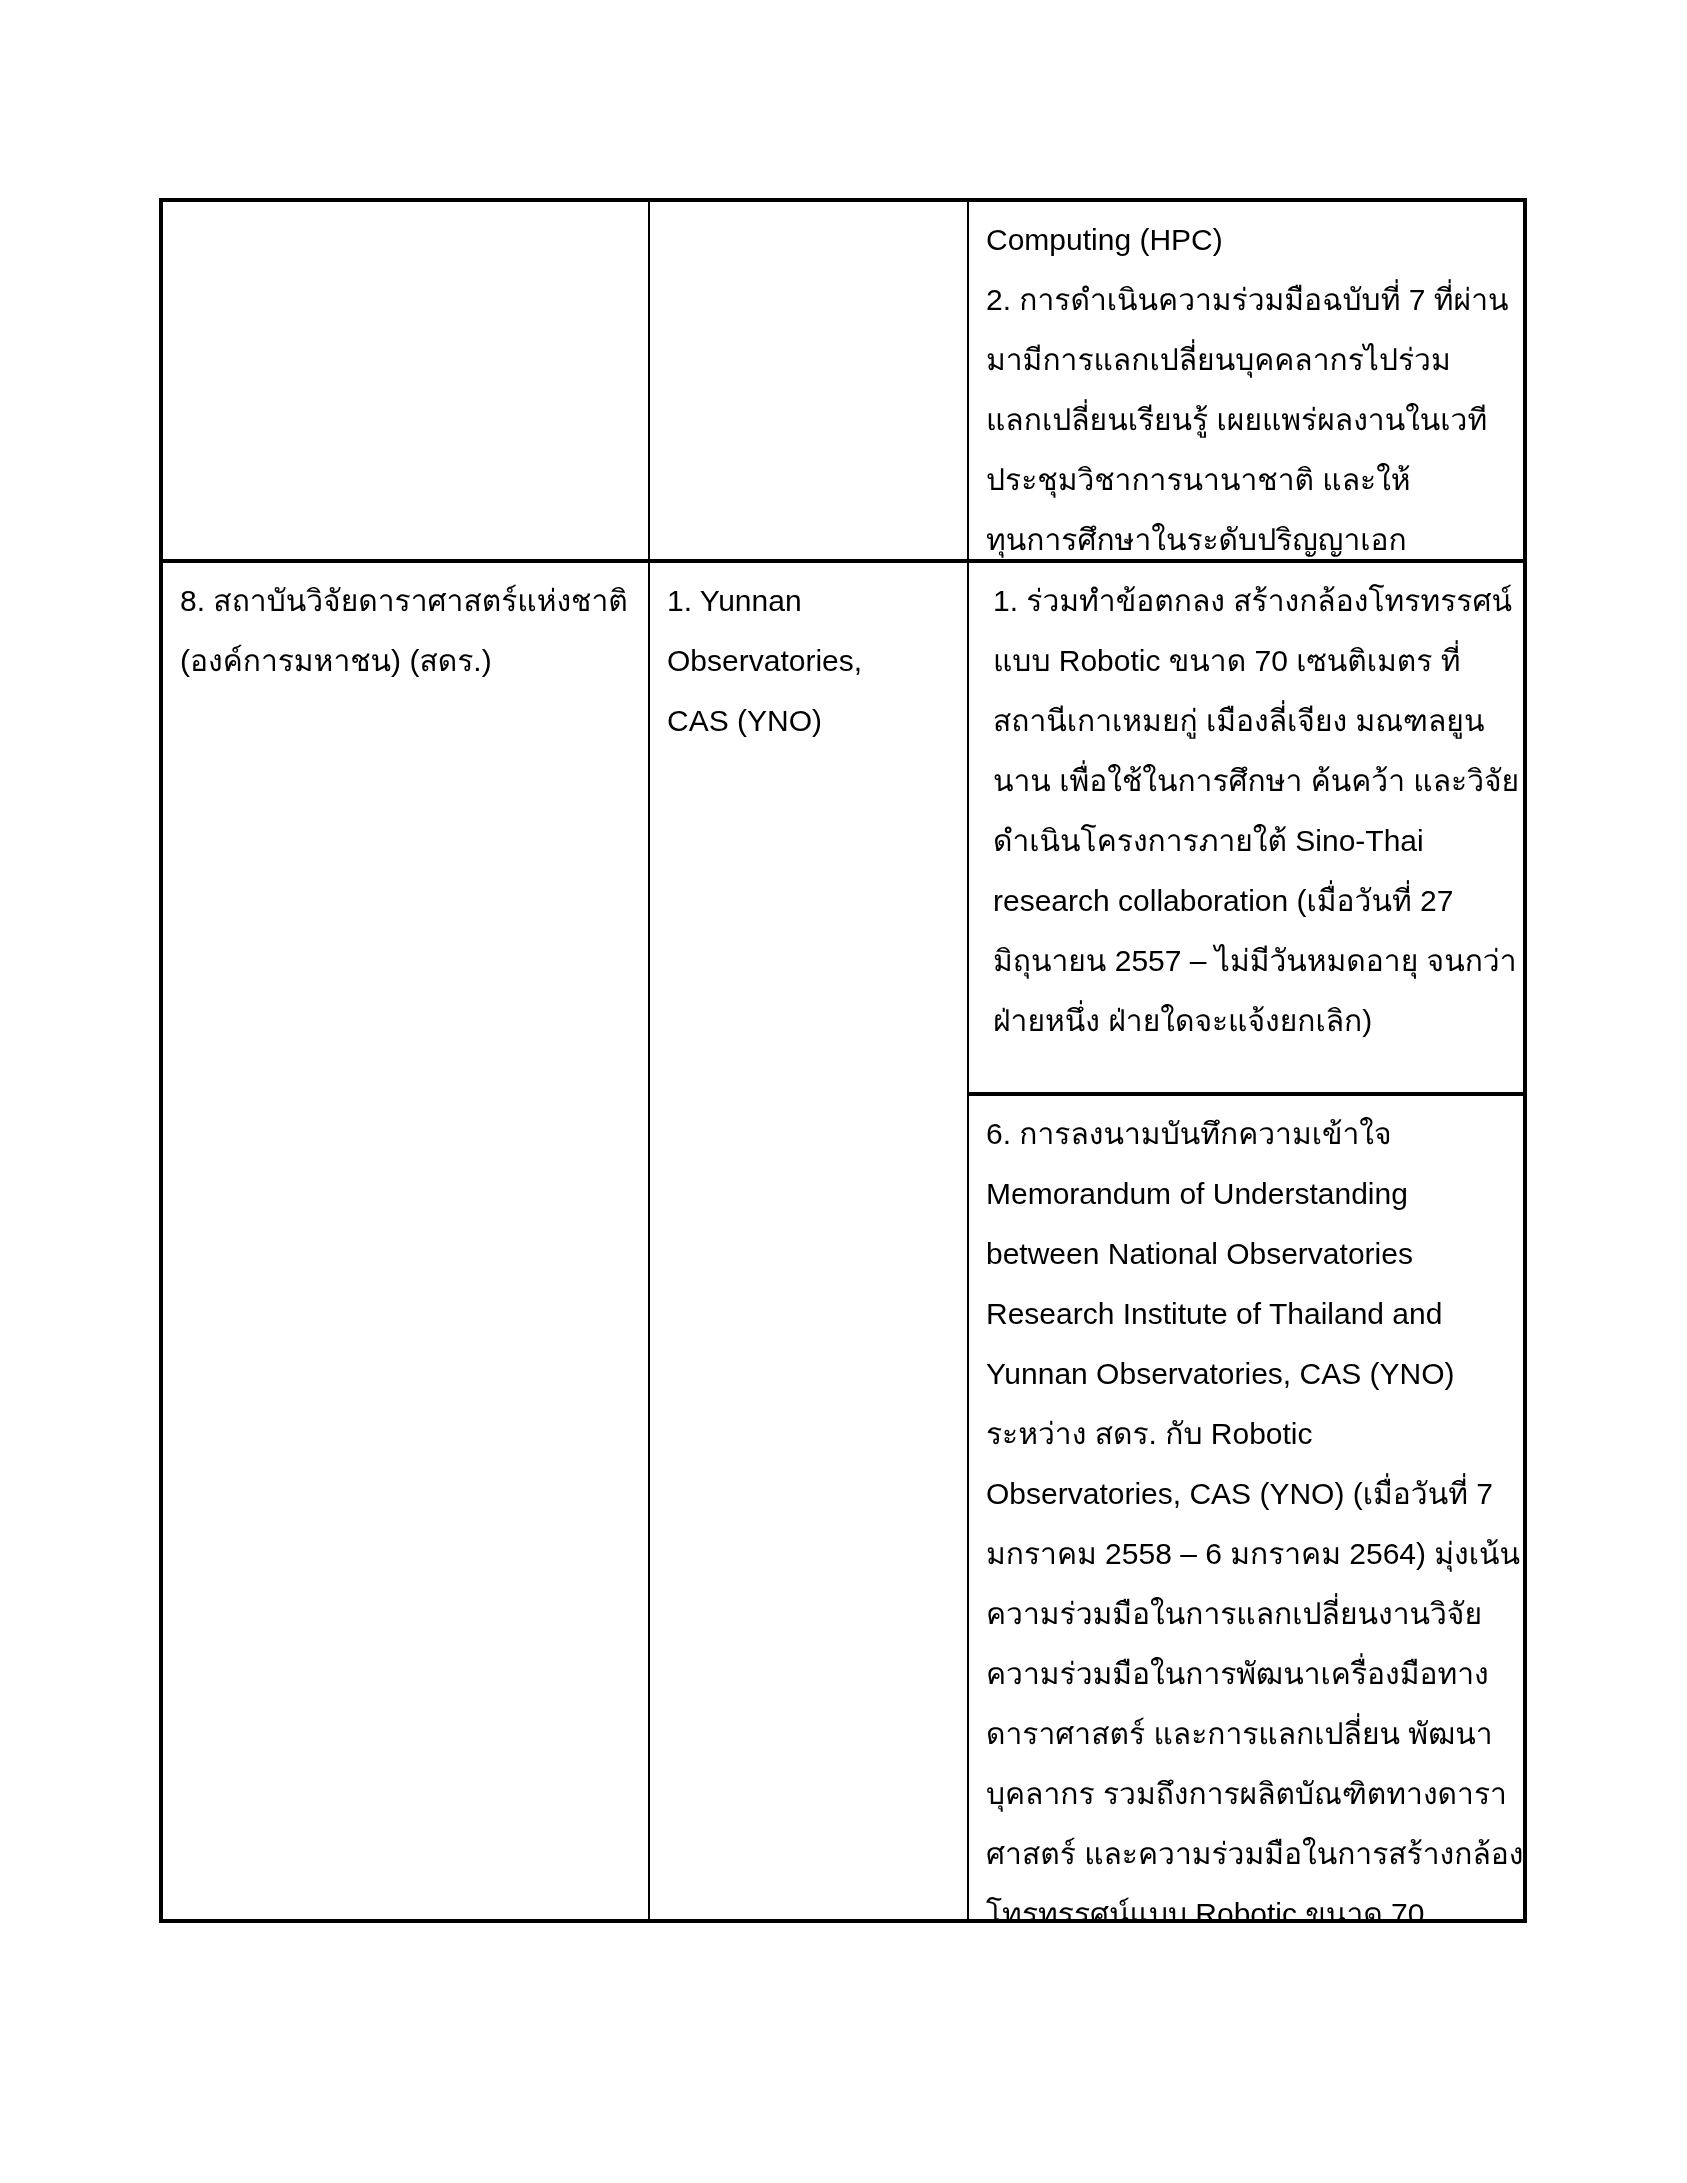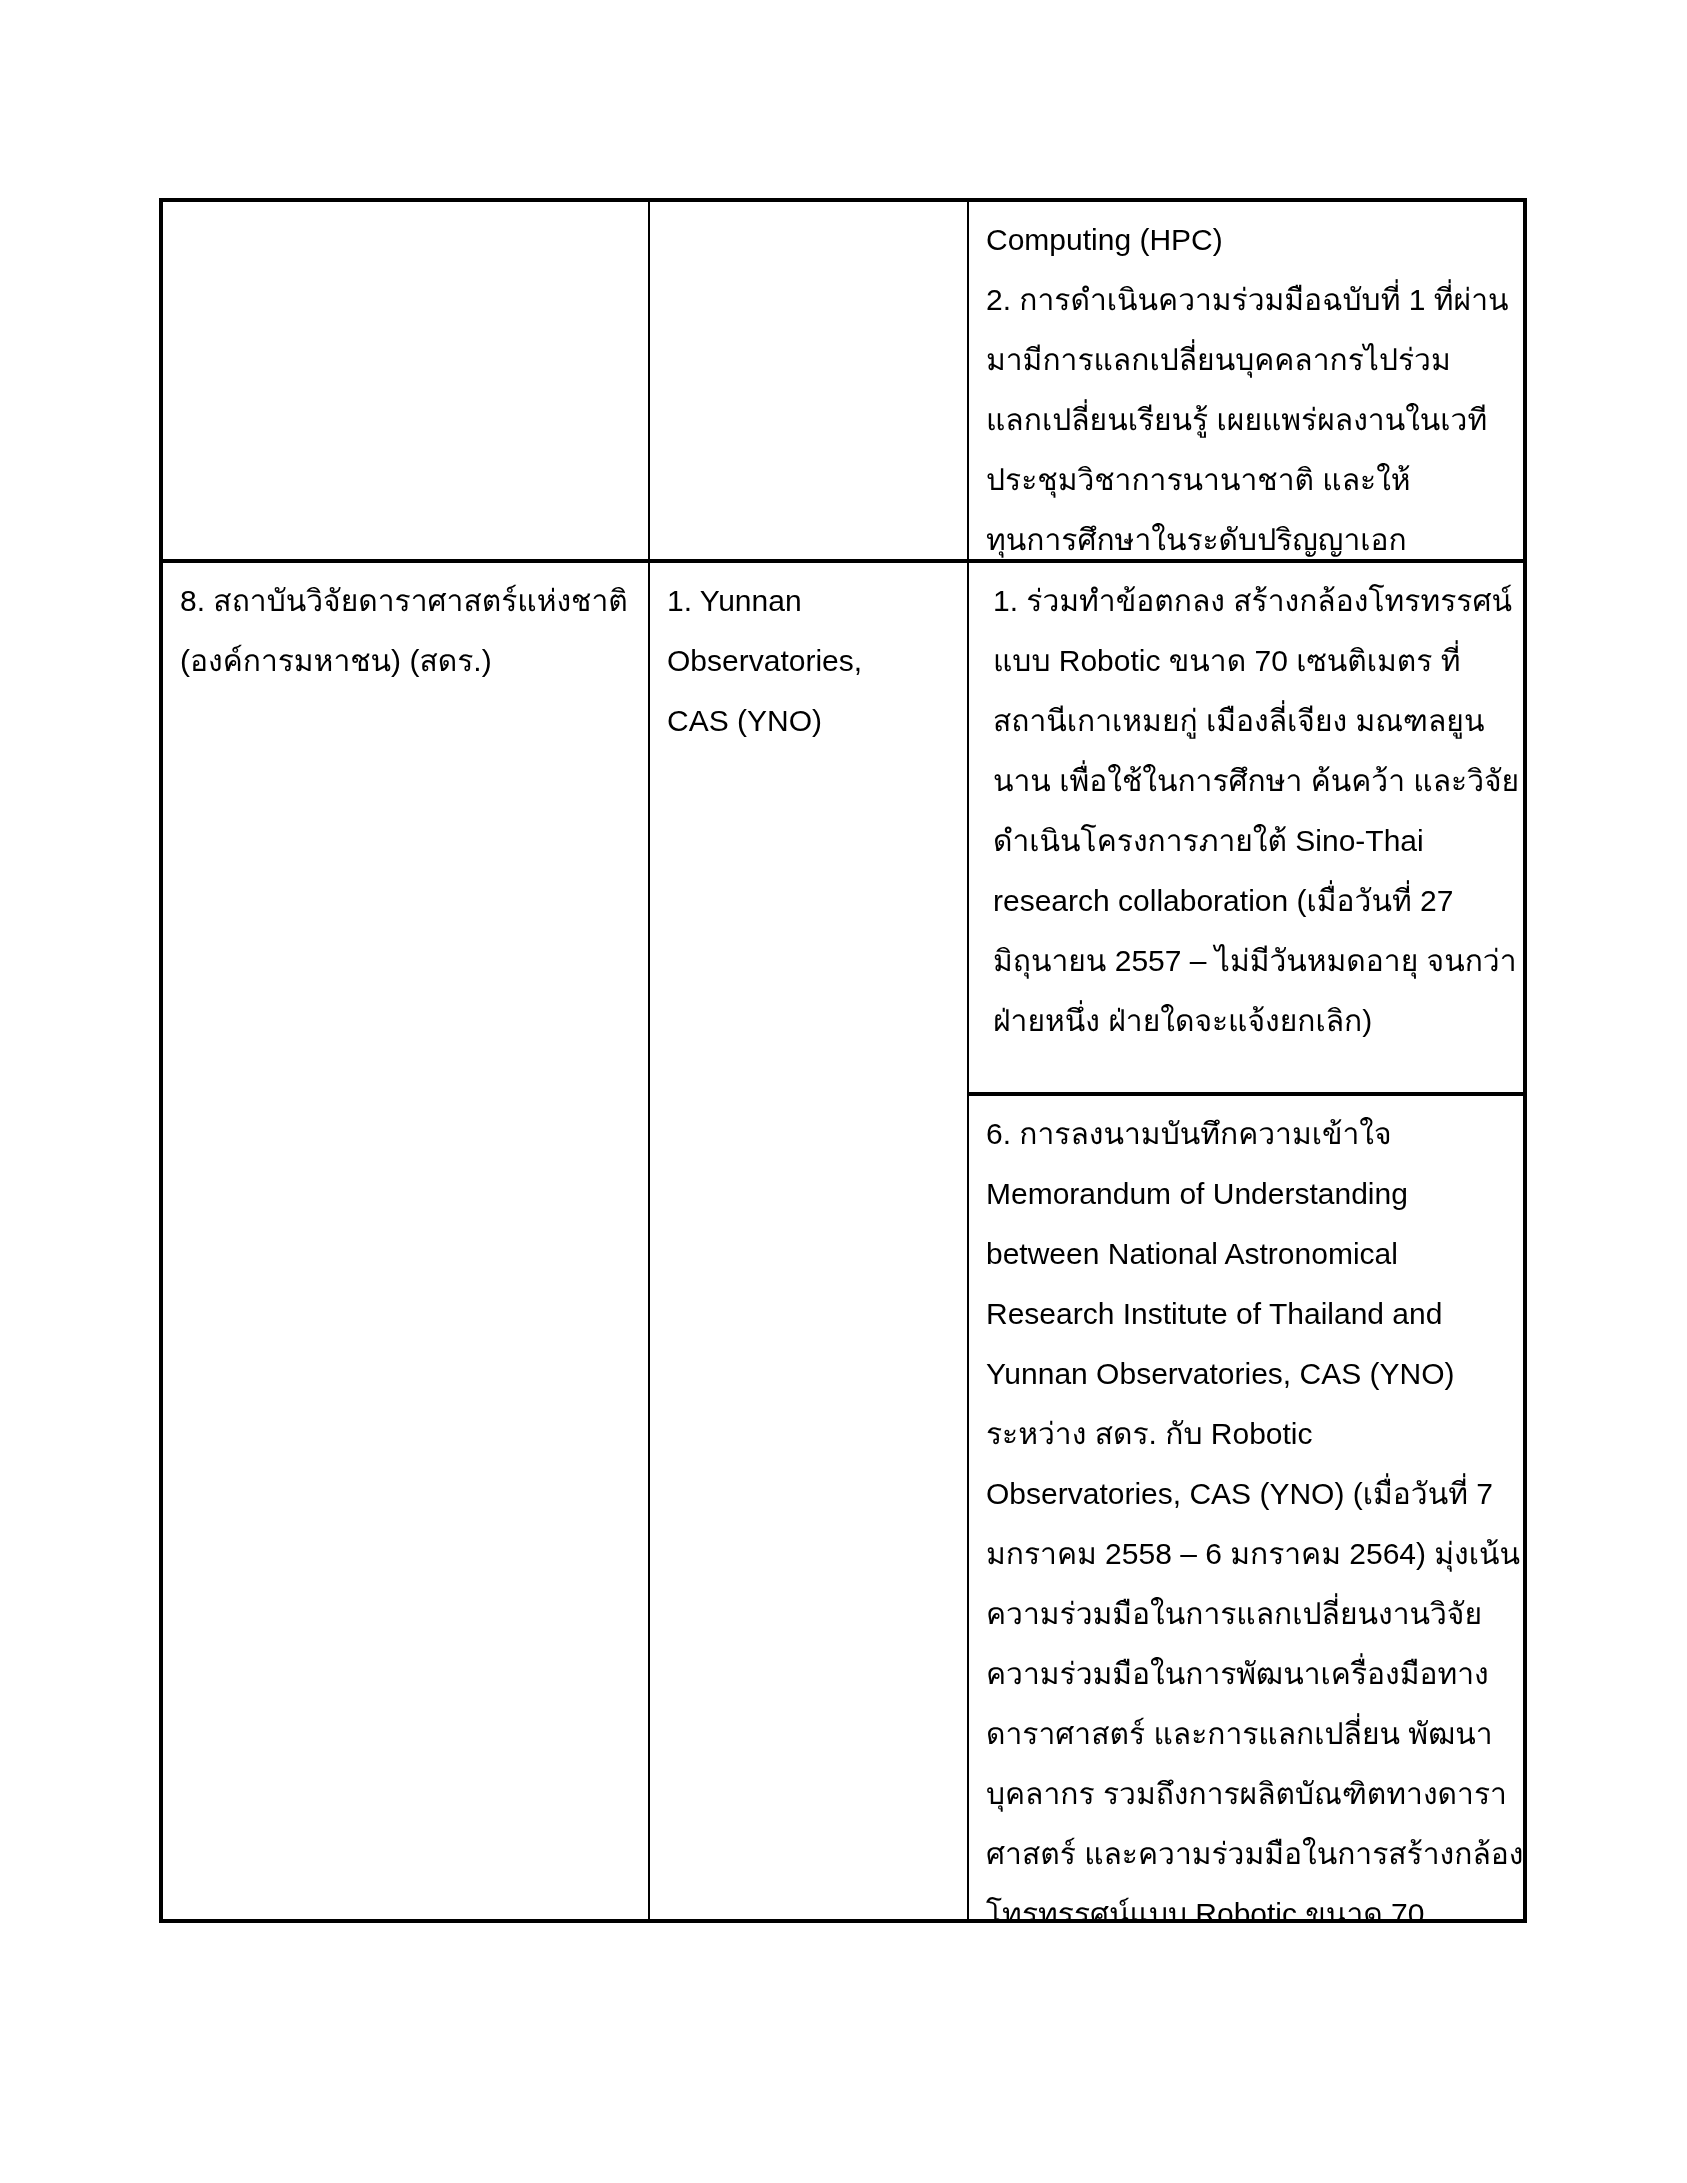--- a/index.html
+++ b/index.html
@@ -60,21 +60,21 @@
 <body>
 
 <div class="doc-table">
 
   <div class="cell bR bB"></div>
 
   <div class="cell bR bB"></div>
 
   <div class="cell bB2 row1-col3" style="border-bottom:4.6px solid #000;">
       <div class="line">Computing (HPC)</div>
-      <div class="line">2. การดำเนินความร่วมมือฉบับที่ 1 ที่ผ่าน</div>
+      <div class="line">2. การดำเนินความร่วมมือฉบับที่ 7 ที่ผ่าน</div>
       <div class="line">มามีการแลกเปลี่ยนบุคคลากรไปร่วม</div>
       <div class="line">แลกเปลี่ยนเรียนรู้ เผยแพร่ผลงานในเวที</div>
       <div class="line">ประชุมวิชาการนานาชาติ และให้</div>
       <div class="line">ทุนการศึกษาในระดับปริญญาเอก</div>
     </div>
 
   <div class="cell bR">
       <div class="line">8. สถาบันวิจัยดาราศาสตร์แห่งชาติ</div>
       <div class="line">(องค์การมหาชน) (สดร.)</div>
     </div>
@@ -92,21 +92,21 @@
         <div class="line">สถานีเกาเหมยกู่ เมืองลี่เจียง มณฑลยูน</div>
         <div class="line">นาน เพื่อใช้ในการศึกษา ค้นคว้า และวิจัย</div>
         <div class="line">ดำเนินโครงการภายใต้ Sino-Thai</div>
         <div class="line">research collaboration (เมื่อวันที่ 27</div>
         <div class="line">มิถุนายน 2557 – ไม่มีวันหมดอายุ จนกว่า</div>
         <div class="line">ฝ่ายหนึ่ง  ฝ่ายใดจะแจ้งยกเลิก)</div>
       </div>
     <div class="cell sub-b">
         <div class="line">6. การลงนามบันทึกความเข้าใจ</div>
         <div class="line">Memorandum of Understanding</div>
-        <div class="line">between National Astronomical</div>
+        <div class="line">between National Observatories</div>
         <div class="line">Research Institute of Thailand and</div>
         <div class="line">Yunnan  Observatories, CAS (YNO)</div>
         <div class="line">ระหว่าง สดร. กับ  Robotic</div>
         <div class="line">Observatories, CAS (YNO) (เมื่อวันที่ 7</div>
         <div class="line">มกราคม 2558 – 6 มกราคม 2564) มุ่งเน้น</div>
         <div class="line">ความร่วมมือในการแลกเปลี่ยนงานวิจัย</div>
         <div class="line">ความร่วมมือในการพัฒนาเครื่องมือทาง</div>
         <div class="line">ดาราศาสตร์ และการแลกเปลี่ยน  พัฒนา</div>
         <div class="line">บุคลากร รวมถึงการผลิตบัณฑิตทางดารา</div>
         <div class="line">ศาสตร์  และความร่วมมือในการสร้างกล้อง</div>

